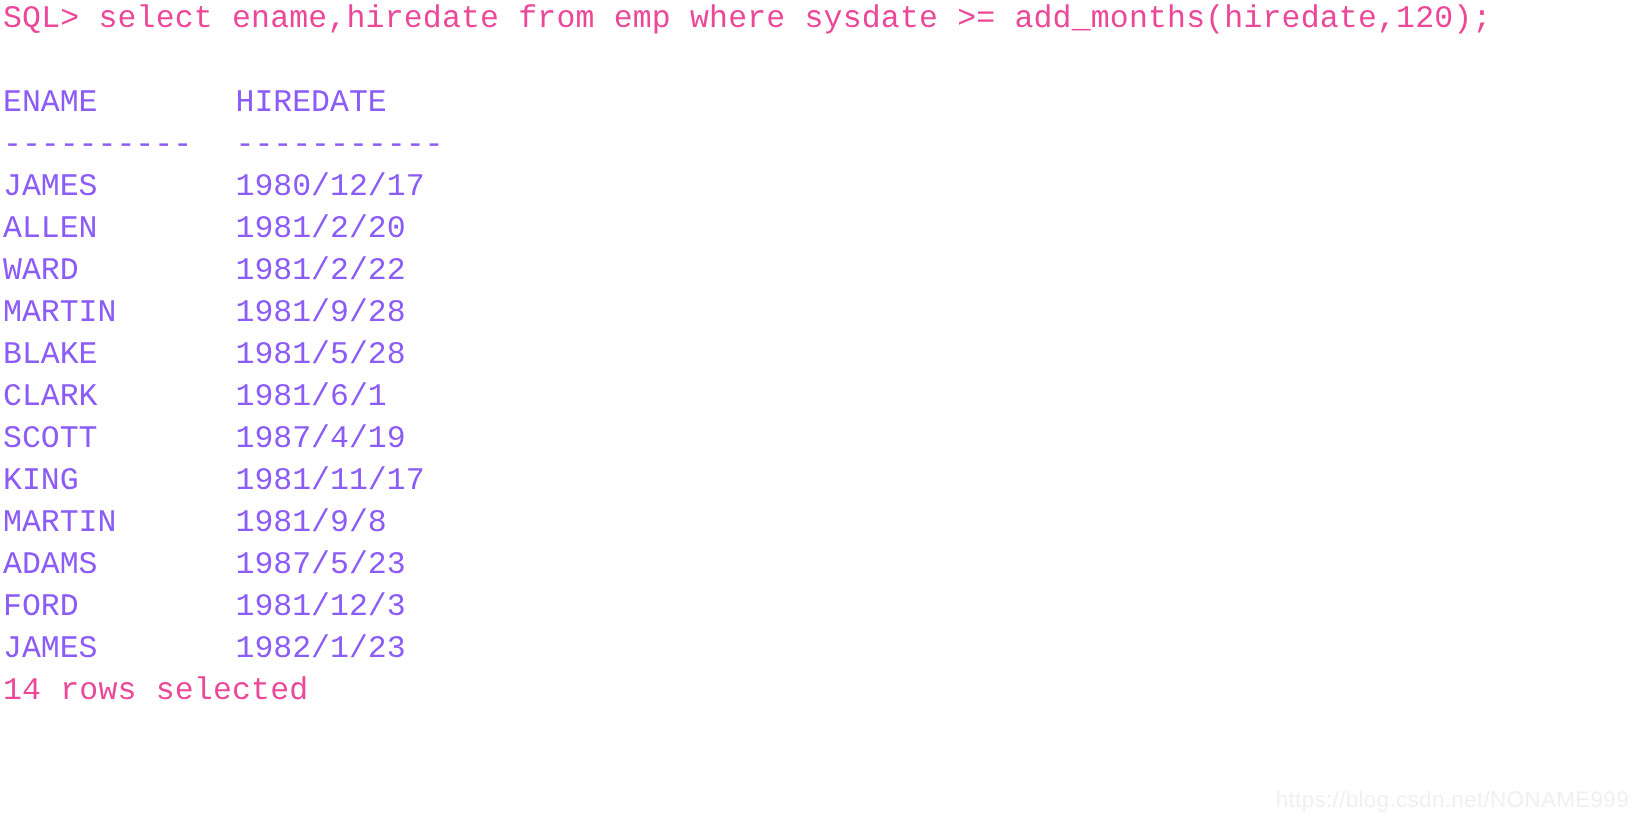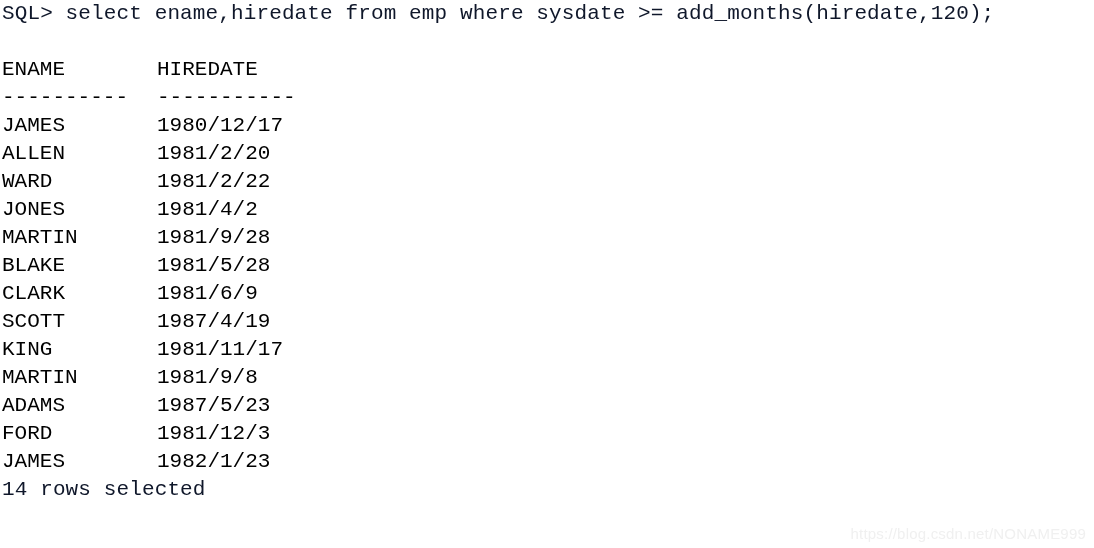--- a/index.html
+++ b/index.html
@@ -23,34 +23,34 @@
     height: 548px;
     box-sizing: border-box;
     padding: 0px 0 0 2px;
     background: #ffffff;
   }
   .line {
     height: 28px;
     line-height: 28px;
     font-size: 21px;
     letter-spacing: 0.12px;
-    color: #0f172a;
+    color: #ec4899;
     white-space: pre;
     font-family: "Liberation Mono", "DejaVu Sans Mono", monospace;
   }
   .line.blank {
     color: transparent;
   }
   .row {
     display: block;
     height: 28px;
     line-height: 28px;
     font-size: 21px;
     white-space: pre;
-    color: #000000;
+    color: #8b5cf6;
     font-family: "Liberation Mono", "DejaVu Sans Mono", monospace;
   }
   .cell-name {
     display: inline-block;
     width: 155px;
     vertical-align: top;
   }
   .cell-date {
     display: inline-block;
     vertical-align: top;
@@ -86,24 +86,23 @@
   <div class="line blank"> </div>
 
   <div class="row"><span class="hdr-name">ENAME</span><span class="hdr-date">HIREDATE</span></div>
 
   <div class="row"><span class="hdr-name">----------</span><span class="hdr-date">-----------</span></div>
 
   <div id="rows-container">
       <div class="row"><span class="cell-name">JAMES</span><span class="cell-date">1980/12/17</span></div>
       <div class="row"><span class="cell-name">ALLEN</span><span class="cell-date">1981/2/20</span></div>
       <div class="row"><span class="cell-name">WARD</span><span class="cell-date">1981/2/22</span></div>
-      <div class="row"><span class="cell-name">JONES</span><span class="cell-date">1981/4/2</span></div>
       <div class="row"><span class="cell-name">MARTIN</span><span class="cell-date">1981/9/28</span></div>
       <div class="row"><span class="cell-name">BLAKE</span><span class="cell-date">1981/5/28</span></div>
-      <div class="row"><span class="cell-name">CLARK</span><span class="cell-date">1981/6/9</span></div>
+      <div class="row"><span class="cell-name">CLARK</span><span class="cell-date">1981/6/1</span></div>
       <div class="row"><span class="cell-name">SCOTT</span><span class="cell-date">1987/4/19</span></div>
       <div class="row"><span class="cell-name">KING</span><span class="cell-date">1981/11/17</span></div>
       <div class="row"><span class="cell-name">MARTIN</span><span class="cell-date">1981/9/8</span></div>
       <div class="row"><span class="cell-name">ADAMS</span><span class="cell-date">1987/5/23</span></div>
       <div class="row"><span class="cell-name">FORD</span><span class="cell-date">1981/12/3</span></div>
       <div class="row"><span class="cell-name">JAMES</span><span class="cell-date">1982/1/23</span></div>
     </div>
 
   <div class="line">14 rows selected</div>
 

